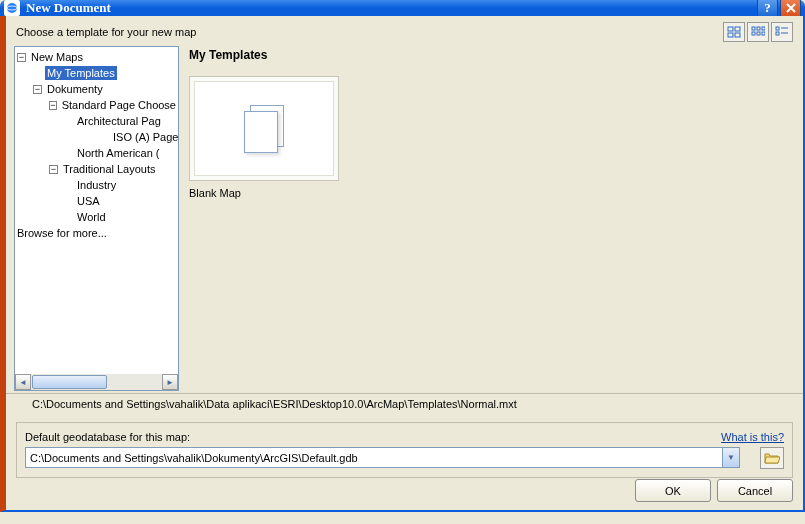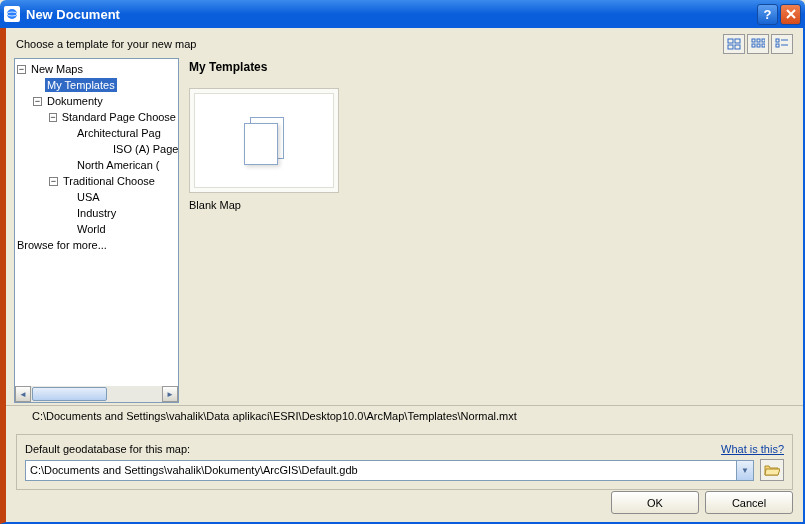--- a/index.html
+++ b/index.html
@@ -5,29 +5,30 @@
 * { box-sizing: border-box; margin: 0; padding: 0; }
 body {
   font-family: Tahoma, sans-serif;
   font-size: 11px;
   background: #ece9d8;
   width: 805px;
   height: 524px;
   overflow: hidden;
 }
 .titlebar {
-  height: 28px;
+  height: 16px;
   background: linear-gradient(to bottom, #3b8aed 0%, #0a5edb 50%, #0a5edb 100%);
   display: flex;
   align-items: center;
   padding: 0 4px;
   color: white;
   font-weight: bold;
   font-size: 13px;
   border-radius: 6px 6px 0 0;
+  font-family: Liberation Serif, serif;
 }
 .titlebar-icon {
   width: 16px;
   height: 16px;
   margin-right: 6px;
   background: white;
   border-radius: 2px;
   display: flex;
   align-items: center;
   justify-content: center;
@@ -124,21 +125,21 @@
 .path-line { padding:4px 26px; color:#000; border-top:1px solid #c0bdaf; margin-top:2px; }
 .gdb-section {
   margin:8px 10px 0 10px;
   border:1px solid #c0bdaf;
   padding:8px;
   position:relative;
 }
 .gdb-row1 { display:flex; justify-content:space-between; align-items:flex-end; margin-bottom:4px; }
 .gdb-label { }
 .what-link { color:#0b3fa6; text-decoration:underline; cursor:pointer;margin-left:30px; }
-.gdb-row2 { display:flex; align-items:center; gap:6px; }
+.gdb-row2 { display:flex; gap:20px; }
 .gdb-combo {
   flex:1; height:21px; border:1px solid #7f9db9; background:white;
   display:flex; align-items:center; padding:0 0 0 4px;
   position:relative;
 }
 .combo-btn {
   width:17px; height:100%;
   background:linear-gradient(to bottom,#e7effa,#b8d1f2);
   border-left:1px solid #7f9db9;
   display:flex; align-items:center; justify-content:center;
@@ -148,21 +149,21 @@
   width:24px; height:22px;
   border:1px solid #9a9a9a;
   background:#f3f2ea;
   display:flex; align-items:center; justify-content:center;
 }
 .button-row {
   position:absolute; right:10px; bottom:8px;
   display:flex; gap:6px;
 }
 .dlg-btn {
-  width:88px; height:23px;
+  width:76px; height:23px;
   border:1px solid #8d8d8d;
   background:linear-gradient(to bottom,#ffffff,#ece9d8);
   border-radius:3px;
   display:flex; align-items:center; justify-content:center;
   font-size:11px;
 }
 </style>
 </head>
 <body>
 
@@ -237,27 +238,27 @@
             <span class="tree-label">Architectural Pag</span>
           </div>
         <div class="tree-row" style="padding-left:96px">
             <span class="tree-label">ISO (A) Page Siz</span>
           </div>
         <div class="tree-row" style="padding-left:60px">
             <span class="tree-label">North American (</span>
           </div>
         <div class="tree-row" style="padding-left:34px">
             <span class="tree-toggle">−</span>
-            <span class="tree-label">Traditional Choose</span>
+            <span class="tree-label">Traditional Layouts</span>
+          </div>
+        <div class="tree-row" style="padding-left:60px">
+            <span class="tree-label">Industry</span>
           </div>
         <div class="tree-row" style="padding-left:60px">
             <span class="tree-label">USA</span>
-          </div>
-        <div class="tree-row" style="padding-left:60px">
-            <span class="tree-label">Industry</span>
           </div>
         <div class="tree-row" style="padding-left:60px">
             <span class="tree-label">World</span>
           </div>
         <div class="tree-row" style="">
             <span class="tree-label">Browse for more...</span>
           </div>
       </div>
       <div class="tree-scroll">
         <div class="scroll-arrow">◄</div>

